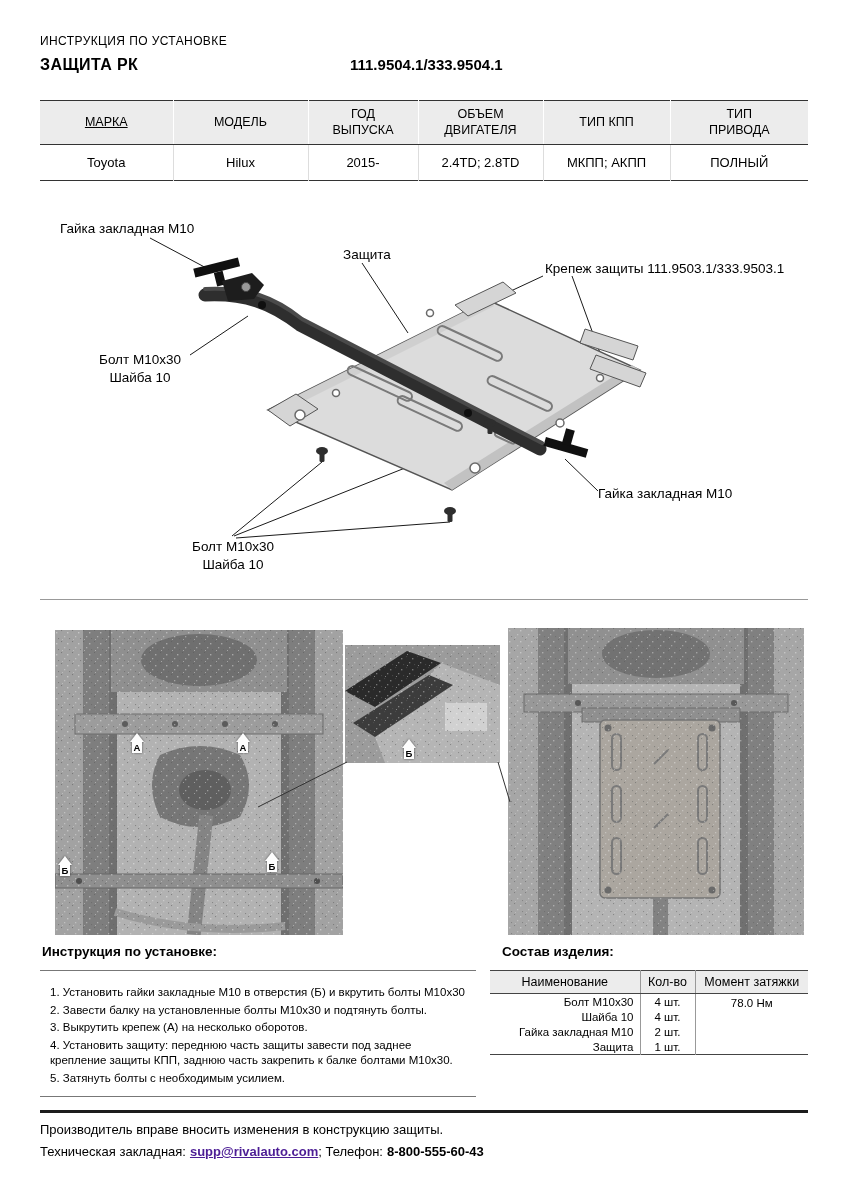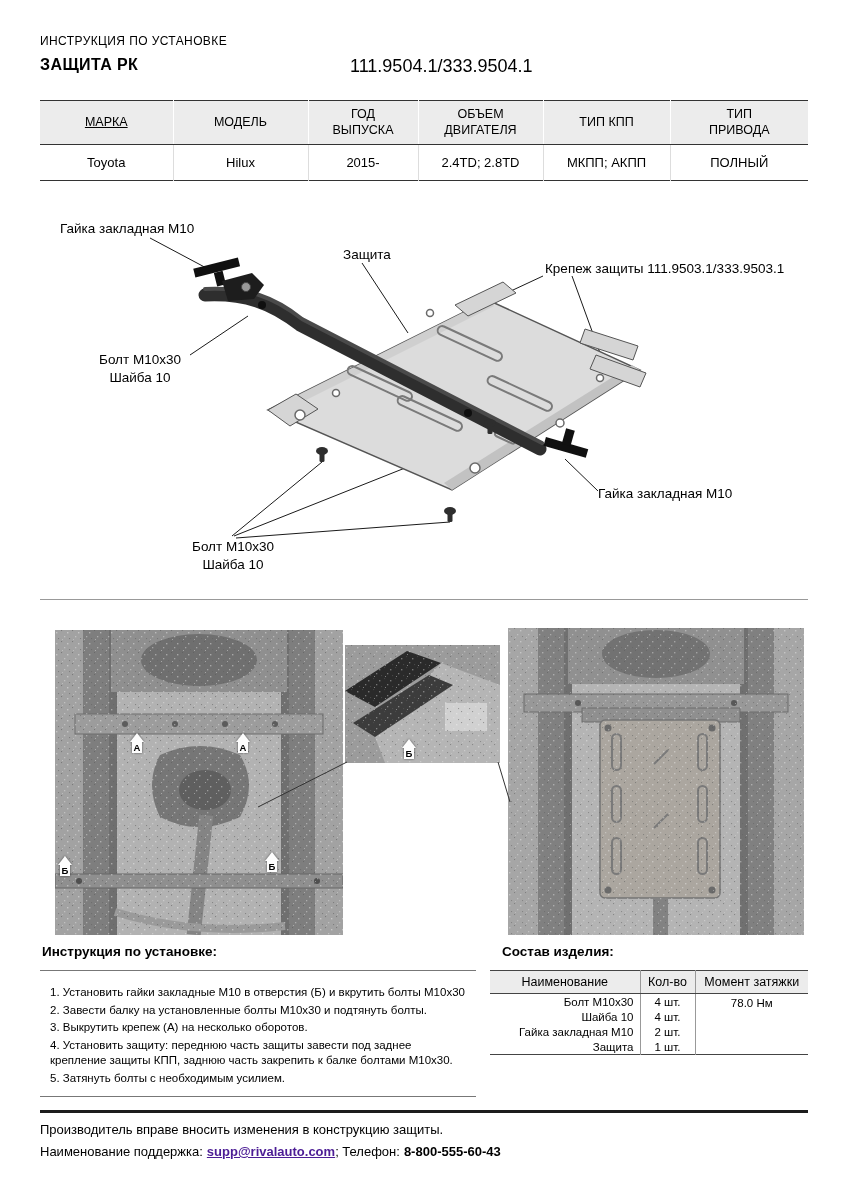--- a/index.html
+++ b/index.html
@@ -2,21 +2,21 @@
 <html><head>
 <meta charset="utf-8">
 <style>
   * { margin:0; padding:0; box-sizing:border-box; }
   body { background:#e9e9e9; font-family:"Liberation Sans", sans-serif; color:#000; }
   .page { position:relative; width:848px; height:1200px; background:#fff; margin:0 auto; overflow:hidden; }
 
   
   .doc-type { position:absolute; left:40px; top:34px; font-size:12px; letter-spacing:.4px; }
   .product-name { position:absolute; left:40px; top:56px; font-size:16px; font-weight:bold; letter-spacing:.4px; }
-  .part-numbers { position:absolute; left:350px; top:56px; font-size:18px; font-weight:normal; }
+  .part-numbers { position:absolute; left:350px; top:56px; font-size:15px; font-weight:bold; }
 
   
   table.spec { position:absolute; left:40px; top:100px; width:768px; border-collapse:collapse;
                border-top:1px solid #333; border-bottom:1px solid #333; table-layout:fixed; }
   .spec th { background:#ececec; font-size:12.5px; font-weight:normal; text-align:center; vertical-align:middle;
              padding:6px 4px; border-bottom:1px solid #333; border-left:1px solid #fff; white-space:pre-line; line-height:1.25; }
   .spec th:first-child { border-left:none;text-decoration:underline; }
   .spec td { font-size:13px; text-align:center; padding:10px 4px; border-left:1px solid #ddd; }
   .spec td:first-child { border-left:none;margin-top:47px; }
 
@@ -356,16 +356,16 @@
           <td class="name">Защита</td>
           <td class="qty">1 шт.</td>
         </tr>
       </tbody>
     </table>
   </div>
 
   <div class="footer-rule"></div>
   <div class="foot1">Производитель вправе вносить изменения в конструкцию защиты.</div>
   <div class="foot2">
-    <span class="support-prefix">Наименование поддержка:</span><span class="email">supp@rivalauto.com</span><span class="phone-prefix">; Телефон:</span><span class="phone">8-800-555-60-43</span>
+    <span class="support-prefix">Техническая закладная:</span><span class="email">supp@rivalauto.com</span><span class="phone-prefix">; Телефон:</span><span class="phone">8-800-555-60-43</span>
   </div>
 
 </div>
 
 </body></html>

